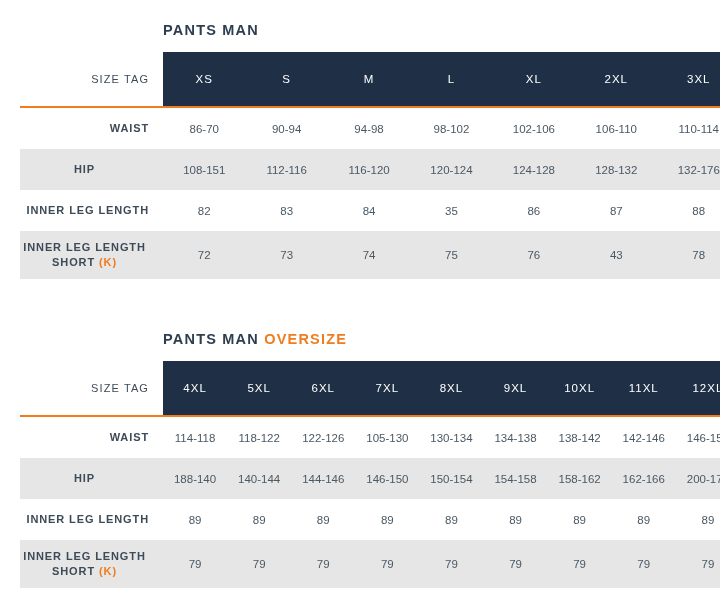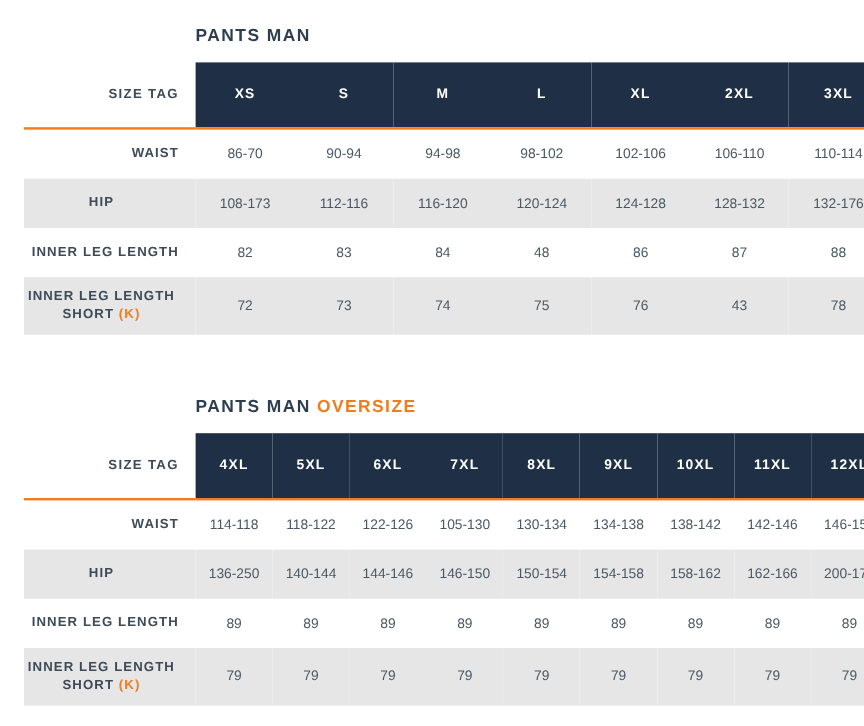--- a/index.html
+++ b/index.html
@@ -41,21 +41,21 @@
     padding: 0;
     margin: 0;
   }
   .label-col {
     width: 143px;
   }
   .hdr-row th {
     background: #1f3046;
     color: #ffffff;
     font-size: 11.5px;
-    font-weight: bold;
+    font-weight: normal;
     letter-spacing: 1px;
     height: 54px;
     vertical-align: middle;
     text-align: center;
   }
   .hdr-row th.label-col {
     background: #ffffff;
     color: #3d4a57;
     text-align: right;
     padding-right: 14px;
@@ -144,34 +144,34 @@
           <td>86-70</td>
           <td>90-94</td>
           <td>94-98</td>
           <td>98-102</td>
           <td>102-106</td>
           <td>106-110</td>
           <td>110-114</td>
         </tr>
         <tr class="data-row shaded">
           <td class="label-col">HIP</td>
-          <td>108-173</td>
+          <td>108-151</td>
           <td>112-116</td>
           <td>116-120</td>
           <td>120-124</td>
           <td>124-128</td>
           <td>128-132</td>
           <td>132-176</td>
         </tr>
         <tr class="data-row">
           <td class="label-col">INNER LEG LENGTH</td>
           <td>82</td>
           <td>83</td>
           <td>84</td>
-          <td>48</td>
+          <td>35</td>
           <td>86</td>
           <td>87</td>
           <td>88</td>
         </tr>
         <tr class="data-row shaded tall">
           <td class="label-col">
             <span>INNER LEG LENGTH</span><br>
             <span>SHORT <span class="k-mark">(K)</span></span>
           </td>
           <td>72</td>
@@ -232,21 +232,21 @@
           <td>122-126</td>
           <td>105-130</td>
           <td>130-134</td>
           <td>134-138</td>
           <td>138-142</td>
           <td>142-146</td>
           <td>146-150</td>
         </tr>
         <tr class="data-row shaded">
           <td class="label-col">HIP</td>
-          <td>136-250</td>
+          <td>188-140</td>
           <td>140-144</td>
           <td>144-146</td>
           <td>146-150</td>
           <td>150-154</td>
           <td>154-158</td>
           <td>158-162</td>
           <td>162-166</td>
           <td>200-170</td>
         </tr>
         <tr class="data-row">

